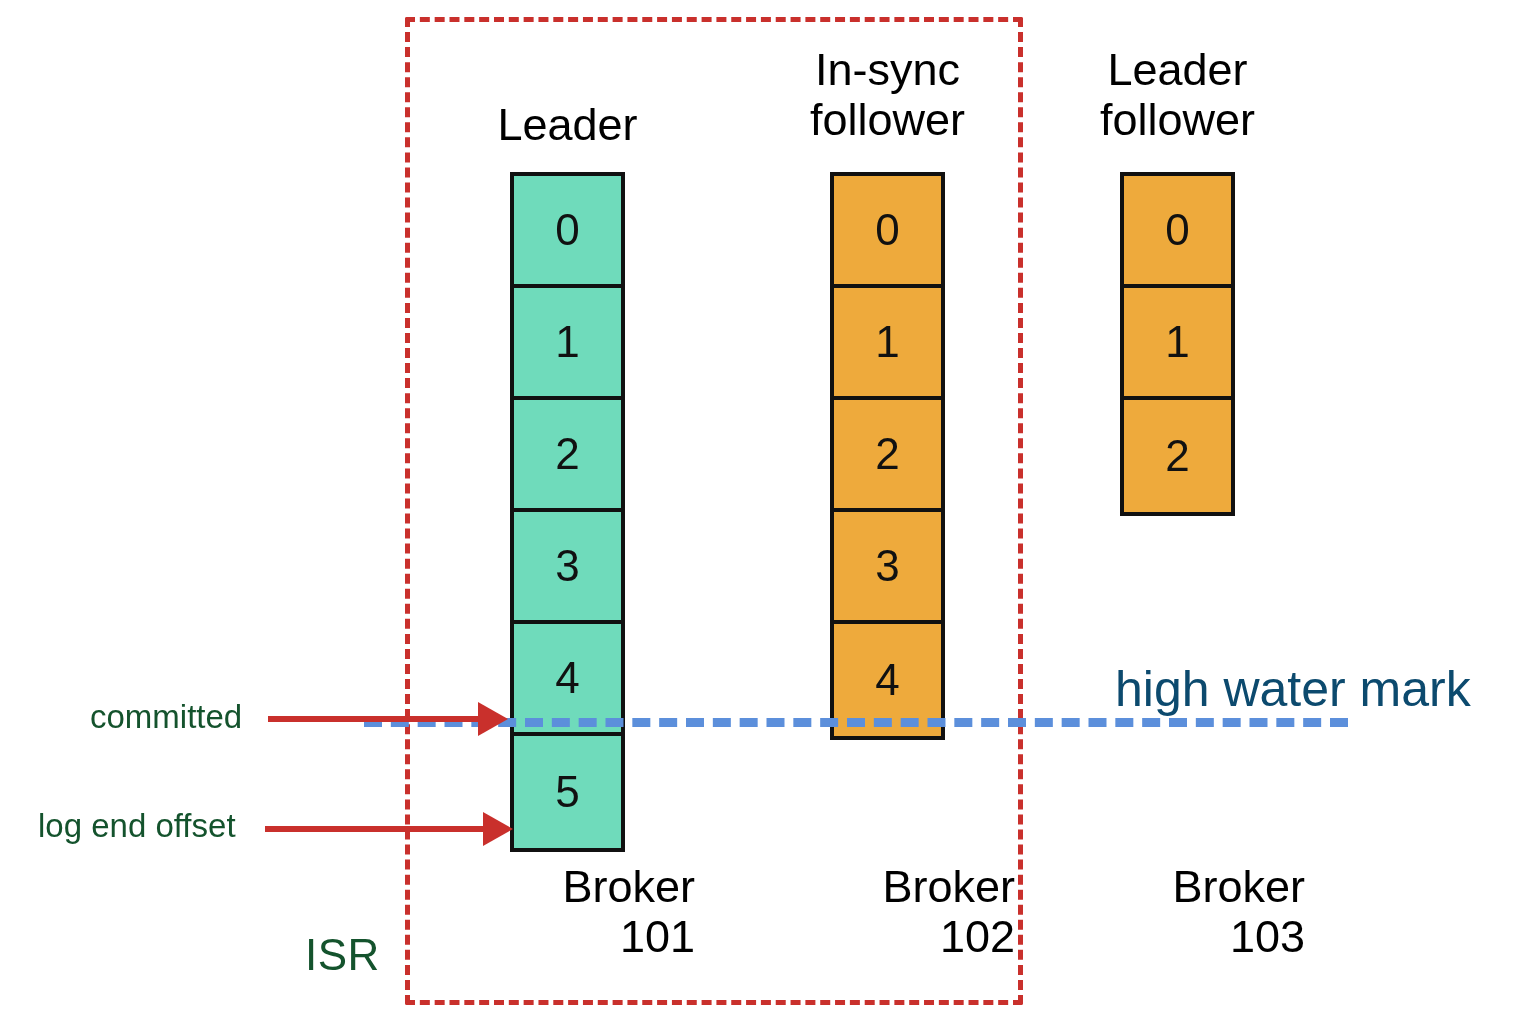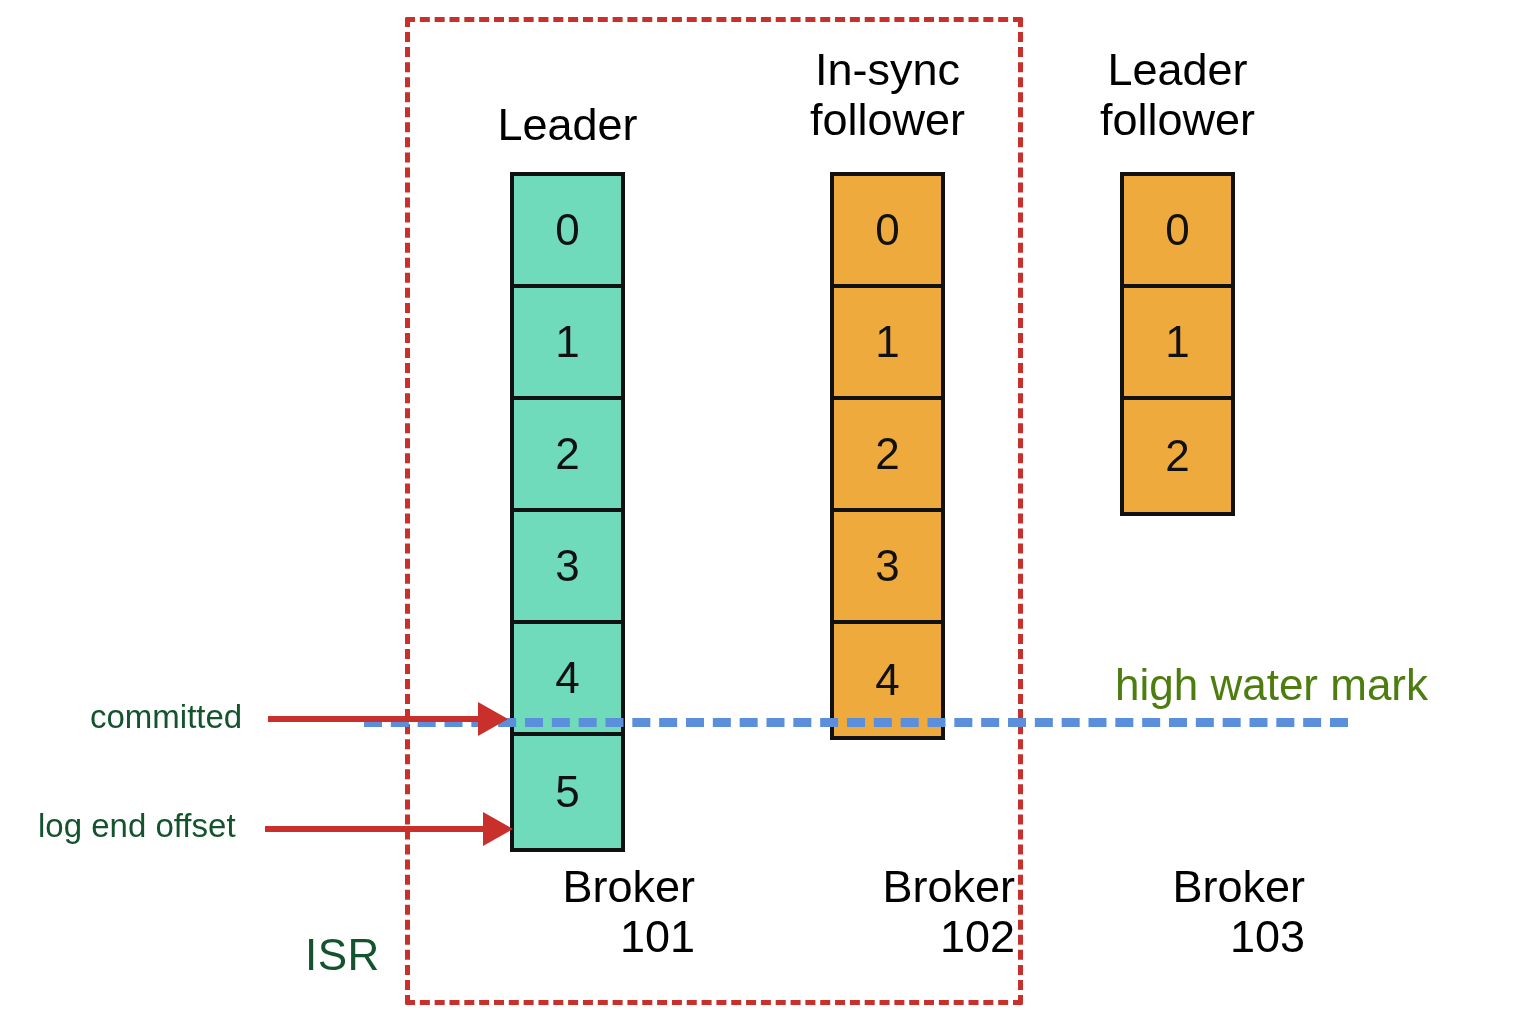--- a/index.html
+++ b/index.html
@@ -88,22 +88,22 @@
     left: 364px;
     top: 718px;
     width: 984px;
     height: 0;
     border-top: 9px dashed #5c8fdb;
   }
   .hwm-label {
     position: absolute;
     left: 1115px;
     top: 660px;
-    color: #4d7c0f;
-    font-size: 44px;
+    color: #0c4a6e;
+    font-size: 50px;
     white-space: nowrap;
   }
 
   
   .ann-label {
     position: absolute;
     color: #14532d;
     font-size: 33px;
     white-space: nowrap;
     text-align: right;

